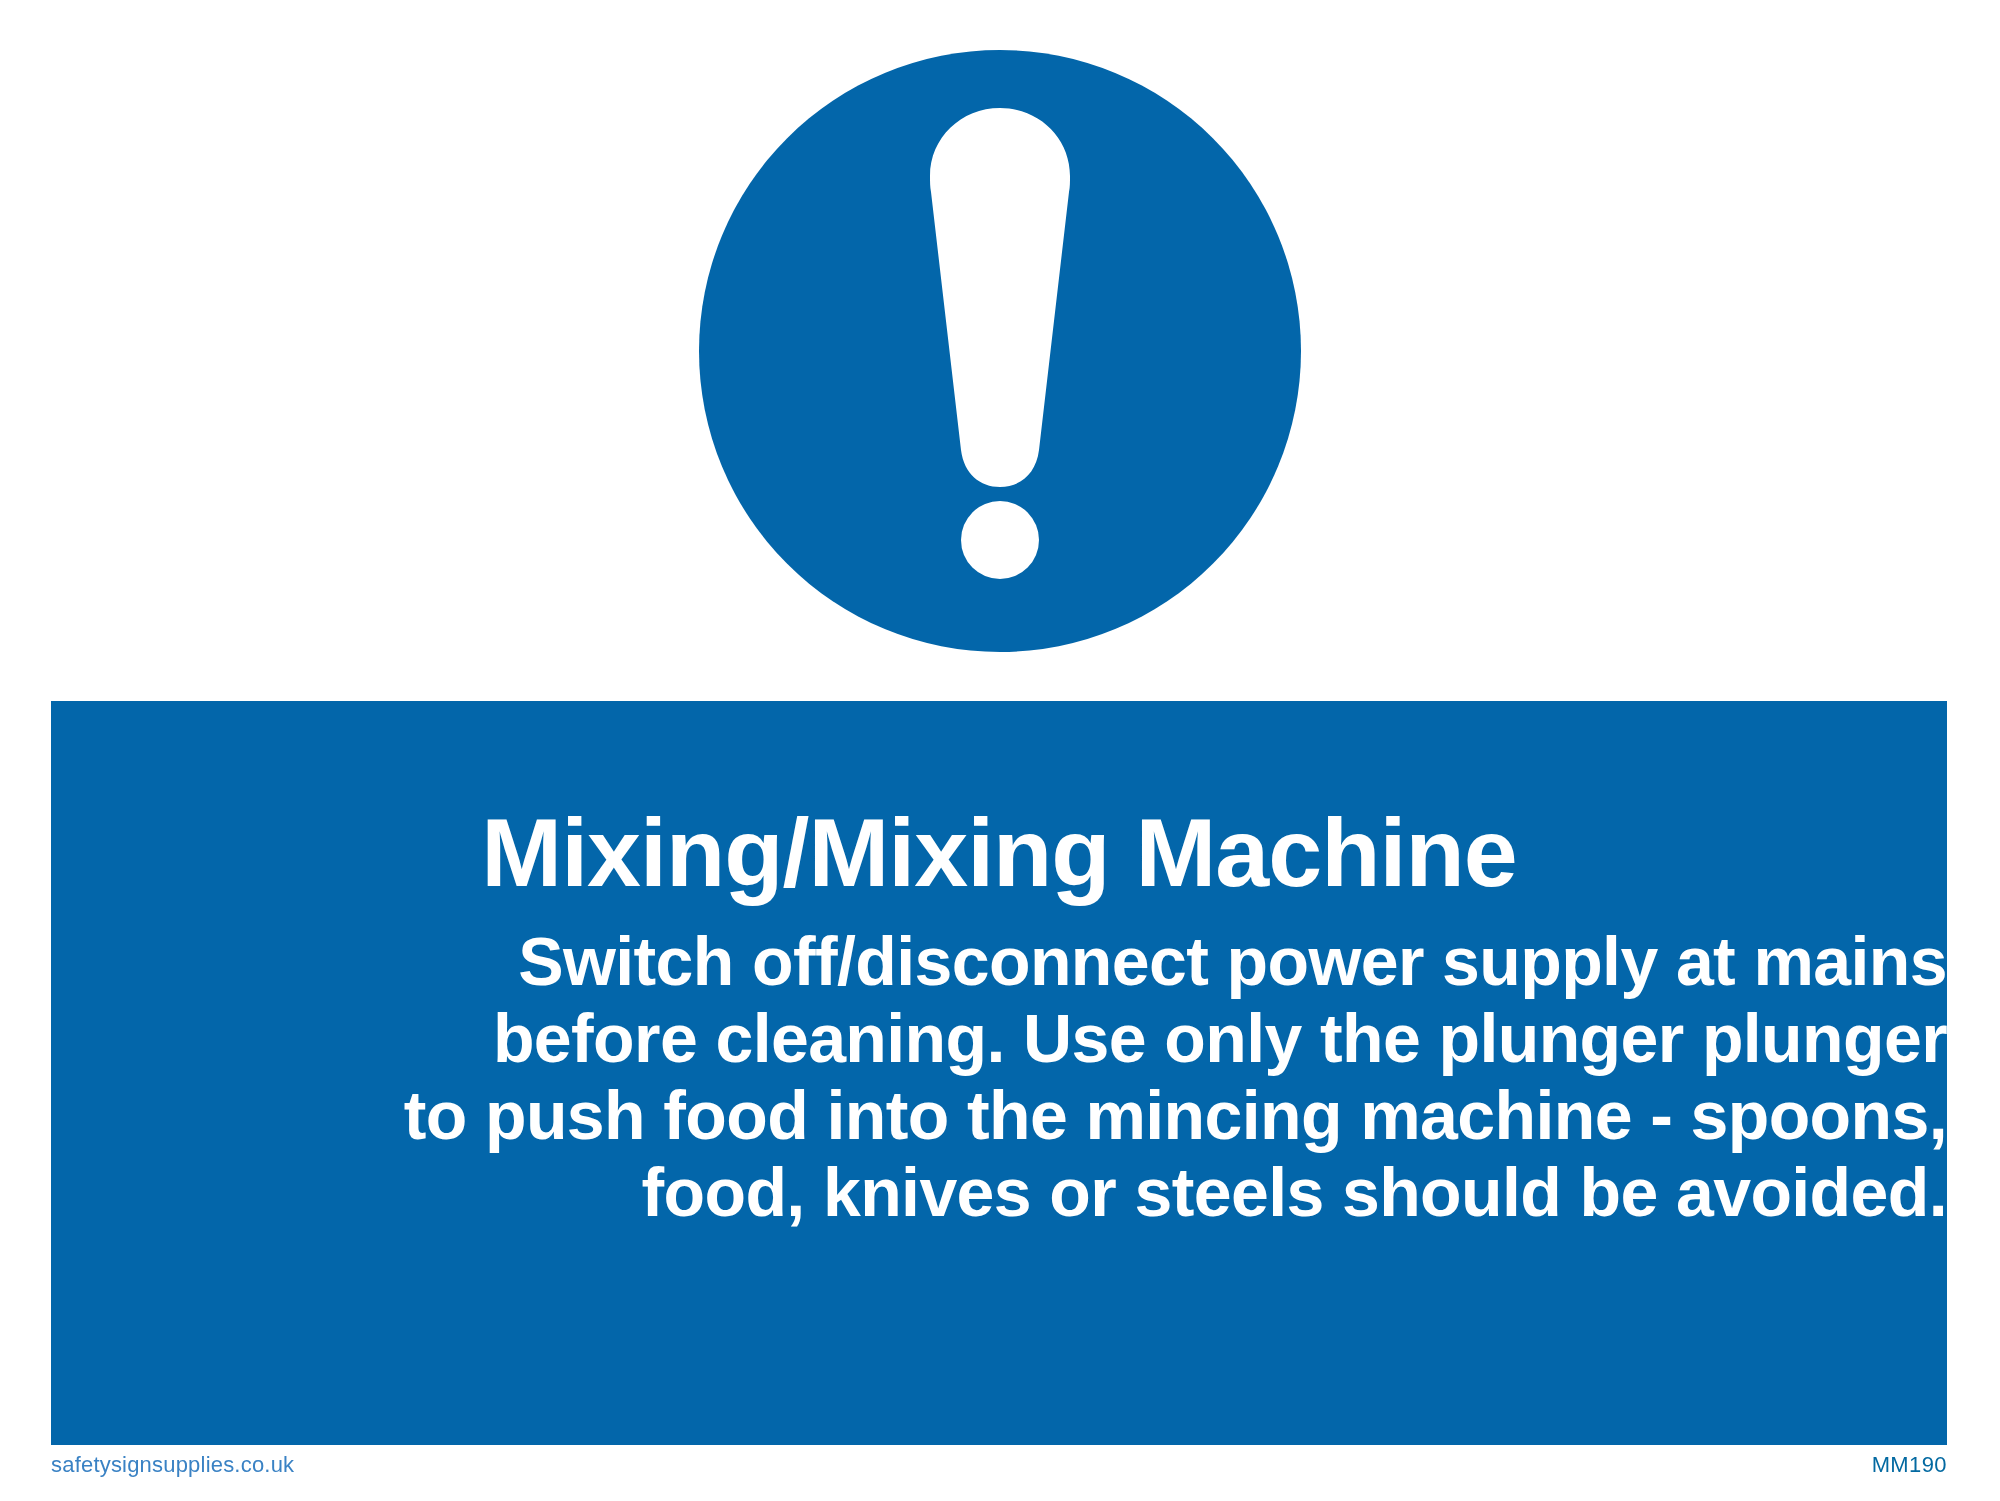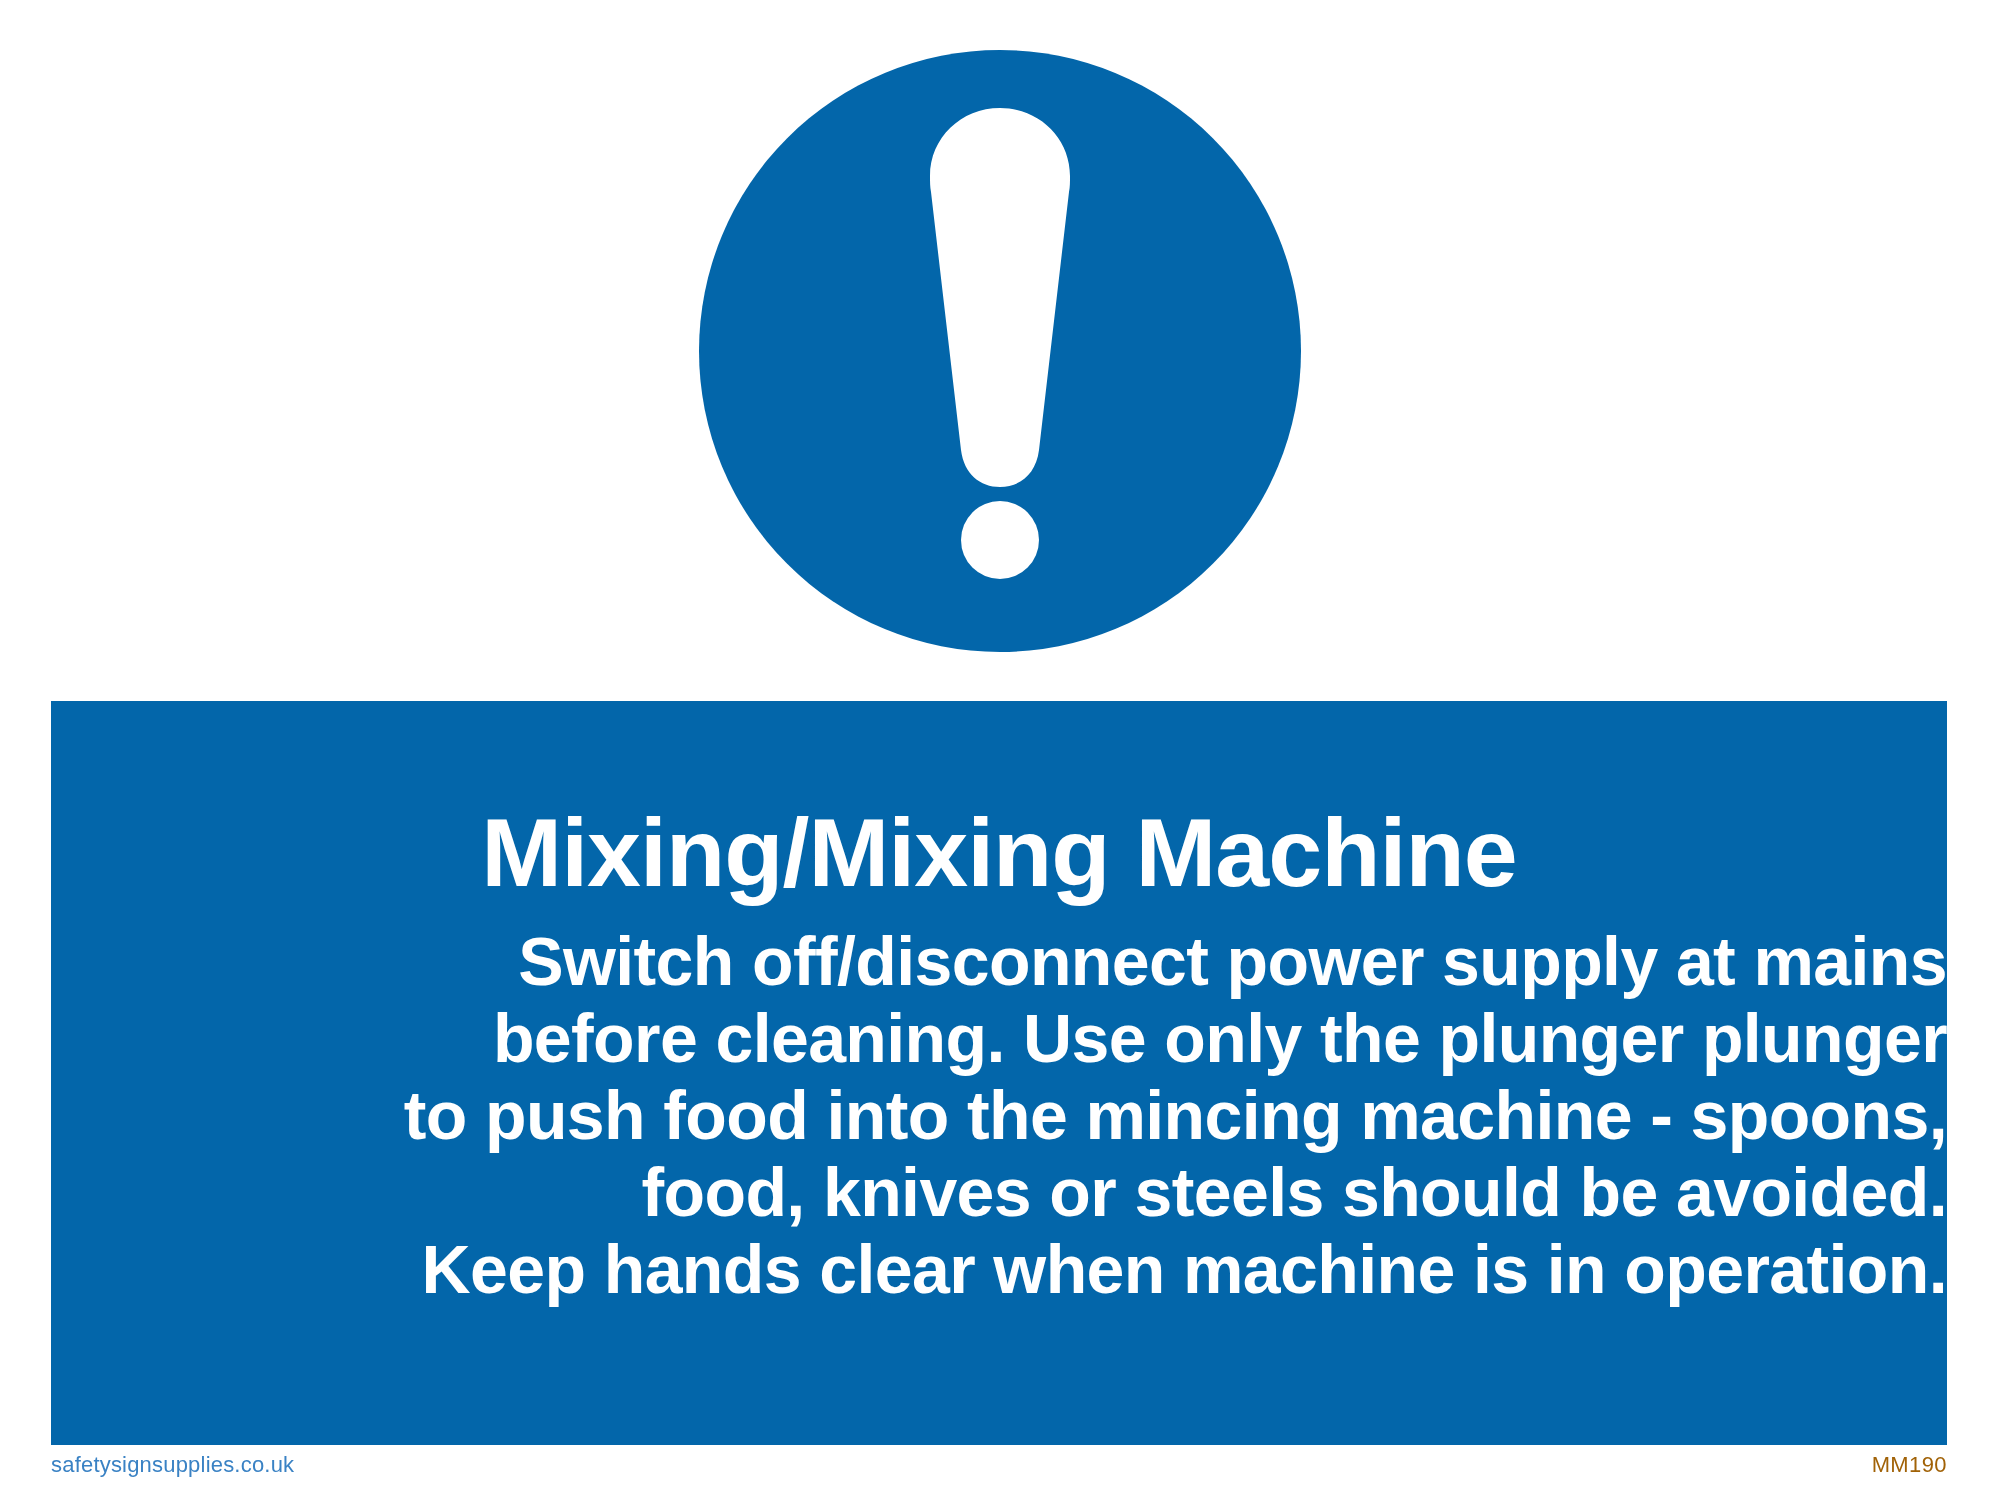--- a/index.html
+++ b/index.html
@@ -99,21 +99,21 @@
   }
   .footer-site {
     color: #3a82c4;
     font-family: "Liberation Sans", sans-serif;
     font-size: 22px;
     font-weight: normal;
     letter-spacing: 0.2px;
     text-decoration: none;
   }
   .footer-code {
-    color: #a16207;
+    color: #0369a1;
     font-family: "Liberation Sans", sans-serif;
     font-size: 22px;
     font-weight: normal;
     letter-spacing: 0.4px;
   }
 </style>
 </head>
 <body>
 
 <div class="sign">
@@ -135,21 +135,20 @@
   </div>
 
   <div class="message-panel">
     <h1 class="sign-title">Mixing/Mixing Machine</h1>
 
     <div class="sign-body">
       <span class="body-line">Switch off/disconnect power supply at mains</span>
       <span class="body-line">before cleaning. Use only the plunger plunger</span>
       <span class="body-line">to push food into the mincing machine - spoons,</span>
       <span class="body-line">food, knives or steels should be avoided.</span>
-      <span class="body-line">Keep hands clear when machine is in operation.</span>
     </div>
   </div>
 
   <div class="footer">
     <span class="footer-site">safetysignsupplies.co.uk</span>
     <span class="footer-code">MM190</span>
   </div>
 
 </div>
 

